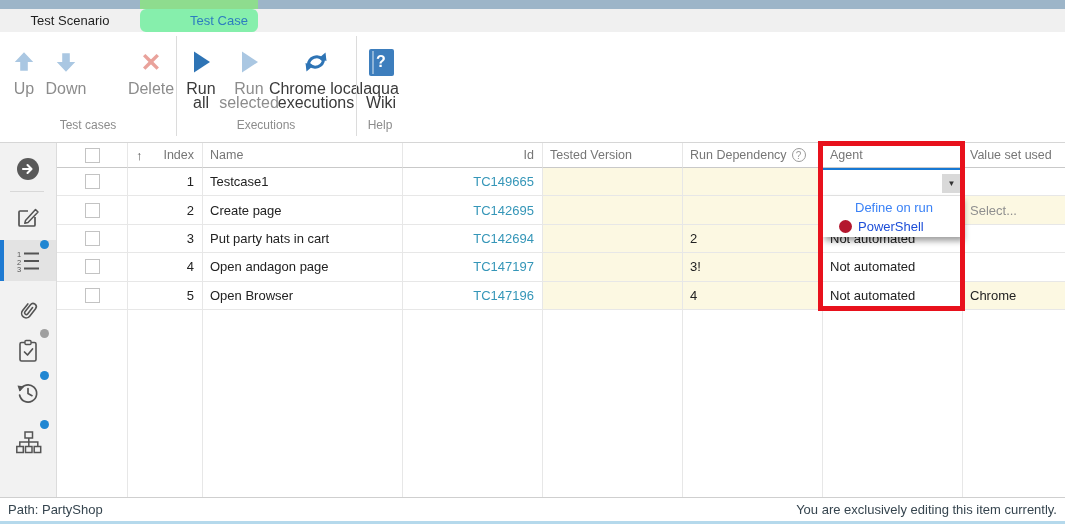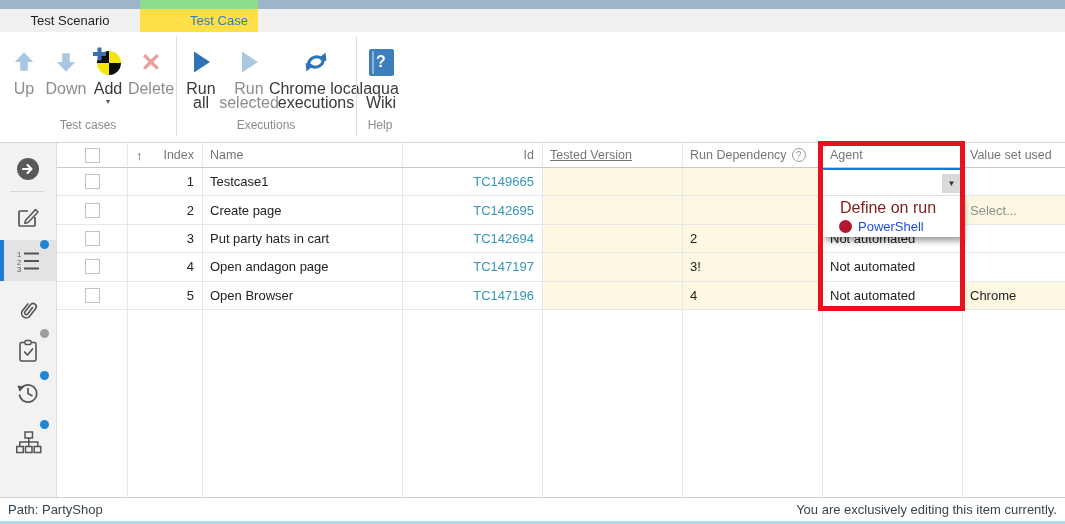--- a/index.html
+++ b/index.html
@@ -8,23 +8,23 @@
     position: relative;
     font-family: "Liberation Sans", sans-serif;
     background: #fff;
     overflow: hidden;
     color: #222;
   }
   
   .topstrip { position:absolute; left:0; top:0; width:1065px; height:9px; background:#9db5c8; }
   .greenstrip { position:absolute; left:140px; top:0; width:118px; height:9px; background:#8edc8e; }
   .tabbar { position:absolute; left:0; top:9px; width:1065px; height:23px; background:#f0f0f0; }
-  .tab { position:absolute; top:0; height:23px; line-height:23px; text-align:center; font-size:13px; cursor:default; }
+  .tab { position:absolute; top:0; height:23px; line-height:23px; text-align:center; font-size:13px; cursor:default;border-radius:6px; }
   .tab-scenario { left:0; width:140px; color:#1f1f1f; }
-  .tab-case { left:140px; width:118px; background:#fde047; color:#2e7dbf;padding-left:40px; }
+  .tab-case { left:140px; width:118px; background:#86efac; color:#2e7dbf;padding-left:40px; }
   
   .ribbon { position:absolute; left:0; top:32px; width:1065px; height:111px; background:#fff; border-bottom:1px solid #d6d6d6; }
   .rsep { position:absolute; top:6px; height:126px; width:1px; background:#dcdcdc; top:4px; height:100px; }
   .rbtn { position:absolute; top:10px; display:flex; flex-direction:column; align-items:center; }
   .ricon { height:40px; display:flex; align-items:center; justify-content:center; }
   .rlabel { font-size:16px; line-height:14px; text-align:center; white-space:nowrap; }
   .lbl-dis { color:#8c8c8c; }
   .lbl-en { color:#3a3a3a; }
   .caret { font-size:8px; color:#555; line-height:8px; margin-top:2px; }
   .del-x { font-size:25px; font-weight:bold; color:#e9a29b; line-height:25px; }
@@ -45,42 +45,42 @@
   .table { position:absolute; left:57px; top:143px; width:1008px; height:354px; background:#fff; }
   .trow { display:flex; height:28.4px; }
   .thead { display:flex; height:25px; }
   .cell { border-right:1px solid #e7e7e7; border-bottom:1px solid #e7e7e7; font-size:13px;
           display:flex; align-items:center; overflow:hidden; white-space:nowrap; }
   .hcell { border-bottom:1px solid #c9c9c9; color:#767676; font-size:12.5px; }
   .c0 { width:71px; justify-content:center; }
   .c1 { width:75px; justify-content:flex-end; padding-right:8px; }
   .c2 { width:200px; padding-left:7px; }
   .c3 { width:140px; justify-content:flex-end; padding-right:8px; }
-  .c4 { width:140px; padding-left:7px;text-decoration:underline; }
+  .c4 { width:140px; padding-left:7px; }
   .c5 { width:140px; padding-left:7px; }
   .c6 { width:140px; padding-left:7px; }
   .c7 { width:102px; padding-left:7px; border-right:none; }
   .h1 { justify-content:space-between; padding-left:8px; padding-right:8px; }
   .cream { background:#fcf8e2; }
   .idlink { color:#3596b8; }
   .graytxt { color:#8f8f8f; }
   .checkbox { width:15px; height:15px; background:#fff; border:1px solid #c3c3c3; }
   .sortarrow { color:#555; font-size:13px; }
   .helpcirc { width:14px; height:14px; border:1px solid #9a9a9a; border-radius:50%; color:#9a9a9a;
               font-size:10px; display:inline-flex; align-items:center; justify-content:center; margin-left:5px; }
   .hdr-rd { display:flex; align-items:center; }
   
   .agent-edit { padding:0; position:relative; background:#fff; }
   .combo { position:absolute; inset:0; border-top:2px solid #1778d3; }
   .combo-btn { position:absolute; right:1px; top:4px; bottom:2px; width:19px; background:#d9d9d9;
                display:flex; align-items:center; justify-content:center; font-size:8px; color:#333; }
   
   .agent-popup { position:absolute; left:766px; top:53px; width:139px; height:41px; background:#fff;
                  box-shadow:2px 4px 6px rgba(0,0,0,0.38); z-index:5; padding-top:2px; }
-  .popup-opt1 { height:19px; line-height:19px; padding-left:17px; color:#7f1d1d; font-size:16px; }
+  .popup-opt1 { height:19px; line-height:19px; padding-left:32px; color:#3b82f6; font-size:13px; }
   .popup-opt2 { height:19px; display:flex; align-items:center; padding-left:16px; color:#1d4ed8; font-size:13px; }
   .ps-dot { width:13px; height:13px; border-radius:50%; background:#b4172e; margin-right:6px; flex:0 0 auto; }
   
   .redbox { position:absolute; left:761px; top:-2px; width:147px; height:170px;
             border:5px solid #e8111c; z-index:10; pointer-events:none; }
   
   .fillrow { display:flex; height:187px; }
   .fcell { border-right:1px solid #e7e7e7; }
   .f0{width:71px}.f1{width:75px}.f2{width:200px}.f3{width:140px}.f4{width:140px}.f5{width:140px}.f6{width:140px}.f7{width:102px;border-right:none}
   
@@ -116,34 +116,20 @@
     <div class="ricon">
       <svg width="26" height="26" viewBox="0 0 24 24">
           <g transform="rotate(180 12 12)">
             <path d="M12 3 L20.5 12 H15.5 V20 H8.5 V12 H3.5 Z" fill="#aac7e2"></path>
           </g>
         </svg>
     </div>
     <span class="rlabel lbl-dis">Down</span>
   </div>
 
-  <div class="rbtn" style="left:90px; width:36px;">
-    <div class="ricon">
-      <svg width="32" height="32" viewBox="0 0 32 32">
-        <path d="M17 5 A12 12 0 0 1 29 17 L17 17 Z" fill="#f2e60c"></path>
-        <path d="M29 17 A12 12 0 0 1 17 29 L17 17 Z" fill="#0c0c0c"></path>
-        <path d="M17 29 A12 12 0 0 1 5 17 L17 17 Z" fill="#f2e60c"></path>
-        <path d="M5 17 A12 12 0 0 1 17 5 L17 17 Z" fill="#0c0c0c"></path>
-        <rect x="1" y="6" width="13" height="4" fill="#3a6fb0"></rect>
-        <rect x="5.5" y="1.5" width="4" height="13" fill="#3a6fb0"></rect>
-      </svg>
-    </div>
-    <span class="rlabel lbl-en">Add</span>
-    <span class="caret">▾</span>
-  </div>
 
   <div class="rbtn" style="left:128px; width:46px;">
     <div class="ricon">
       <span class="del-x">✕</span>
     </div>
     <span class="rlabel lbl-dis">Delete</span>
   </div>
 
   <div class="rsep" style="left:176px;"></div>
 

